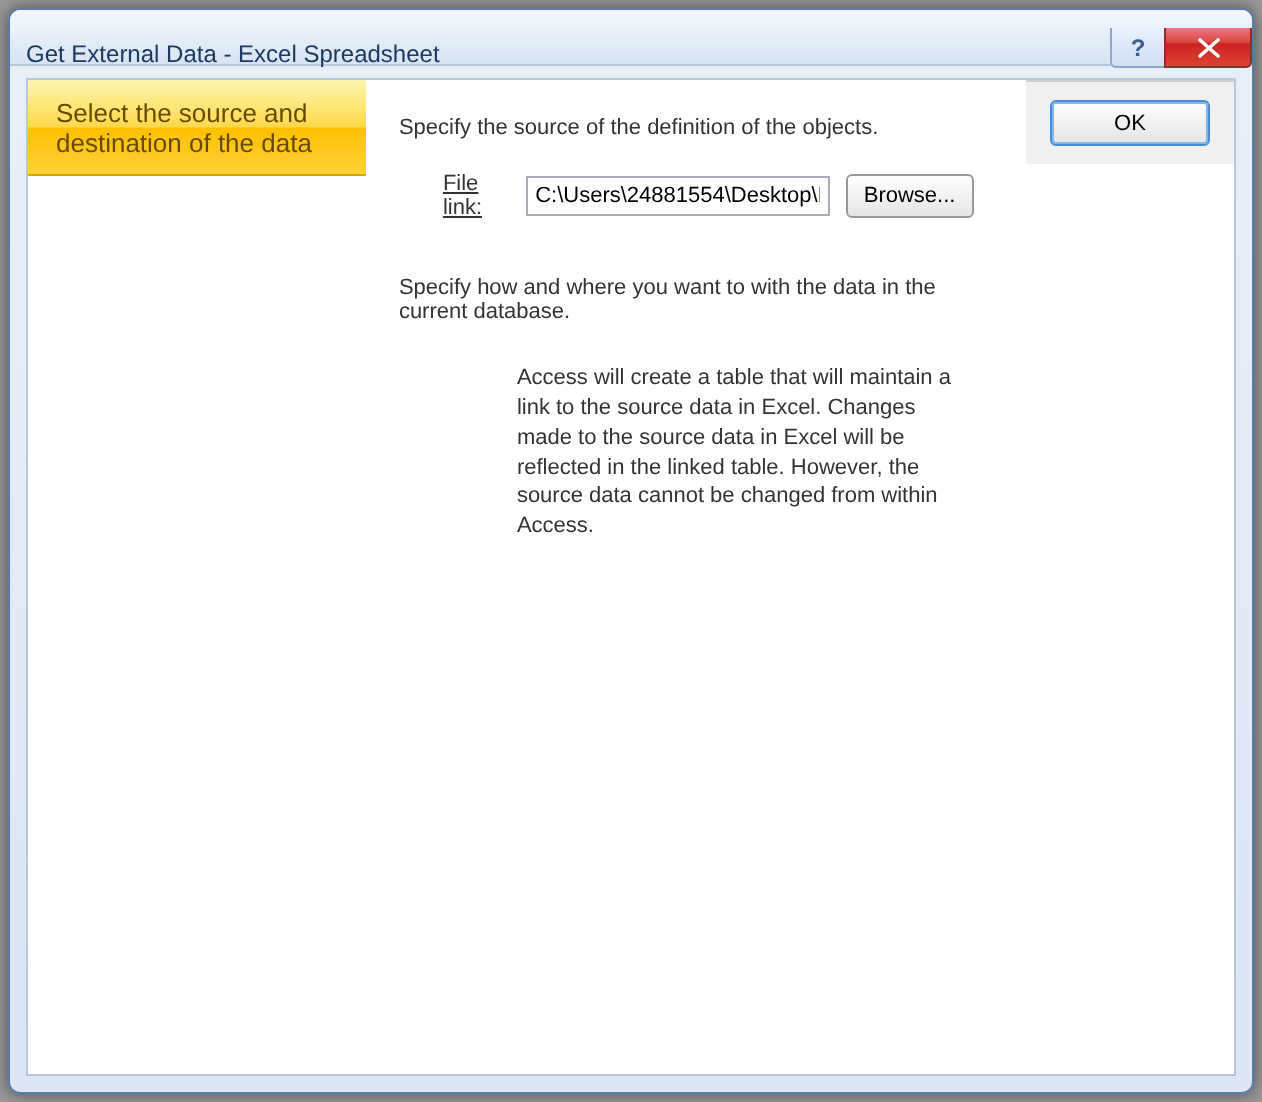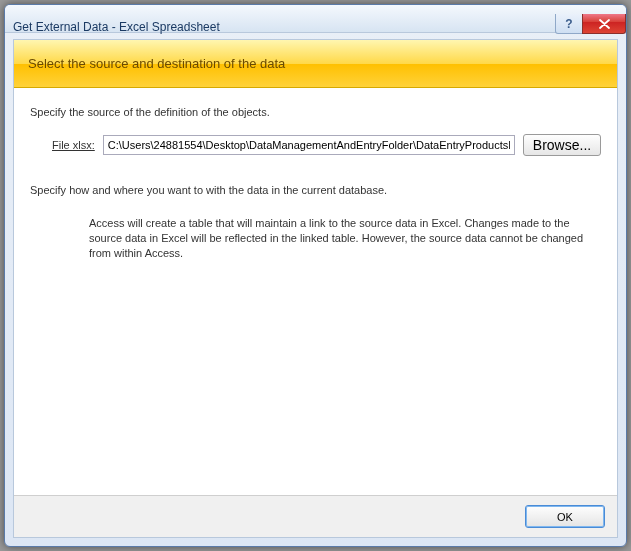--- a/index.html
+++ b/index.html
@@ -63,21 +63,20 @@
       color: #fff;
     }
     .help-glyph { color:#3b5d8c; font-weight:bold; font-size:12px; }
     .close-glyph svg { display:block; }
     .content-frame {
       background: #fff;
       margin: 6px 8px 8px 8px;
       border: 1px solid #b8c8dc;
       flex: 1;
       display: flex;
-      flex-direction: column;
     }
     .banner {
       background: linear-gradient(#fff6b0, #ffd94a 50%, #ffc000 51%, #ffd23a);
       border-bottom: 1px solid #d6a900;
       height: 48px;
       display: flex;
       align-items: center;
       padding: 0 14px;
     }
     .banner-title {
@@ -106,21 +105,21 @@
       padding: 1px 4px;
       font-size: 11px;
       font-family: inherit;
     }
     .browse-btn {
       width: 78px;
       height: 22px;
       background: linear-gradient(#fefefe, #e6e6e6);
       border: 1px solid #9a9a9a;
       border-radius: 3px;
-      font-size: 14px;
+      font-size: 11px;
       font-family: inherit;
       cursor: default;
     }
     .option-group { margin-left: 38px; margin-bottom: 20px; }
     .option-head {
       display: flex;
       align-items: center;
       gap: 8px;
       margin-bottom: 6px;
     }
@@ -133,20 +132,21 @@
     }
     .footer {
       height: 42px;
       border-top: 1px solid #cfcfcf;
       background: #f0f0f0;
       display: flex;
       align-items: center;
       justify-content: flex-end;
       gap: 8px;
       padding: 0 12px;
+      margin-left: 10px;
     }
     .footer-btn {
       width: 80px;
       height: 23px;
       background: linear-gradient(#fefefe, #e4e4e4);
       border: 1px solid #9a9a9a;
       border-radius: 3px;
       font-size: 11px;
       font-family: inherit;
       cursor: default;
@@ -181,21 +181,21 @@
 
     <div class="banner">
       <span class="banner-title">Select the source and destination of the data</span>
     </div>
 
     <div class="body-area">
 
       <p>Specify the source of the definition of the objects.</p>
 
       <div class="file-row">
-        <span class="file-label">File xlsx:</span>
+        <span class="file-label">File link:</span>
         <input class="file-input" type="text" value="C:\Users\24881554\Desktop\DataManagementAndEntryFolder\DataEntryProductsForm.xlsx" style="">
         <button class="browse-btn">Browse...</button>
       </div>
 
       <p>Specify how and where you want to with the data in the current database.</p>
 
       <div class="option-group">
       </div>
 
       <div class="option-group">

